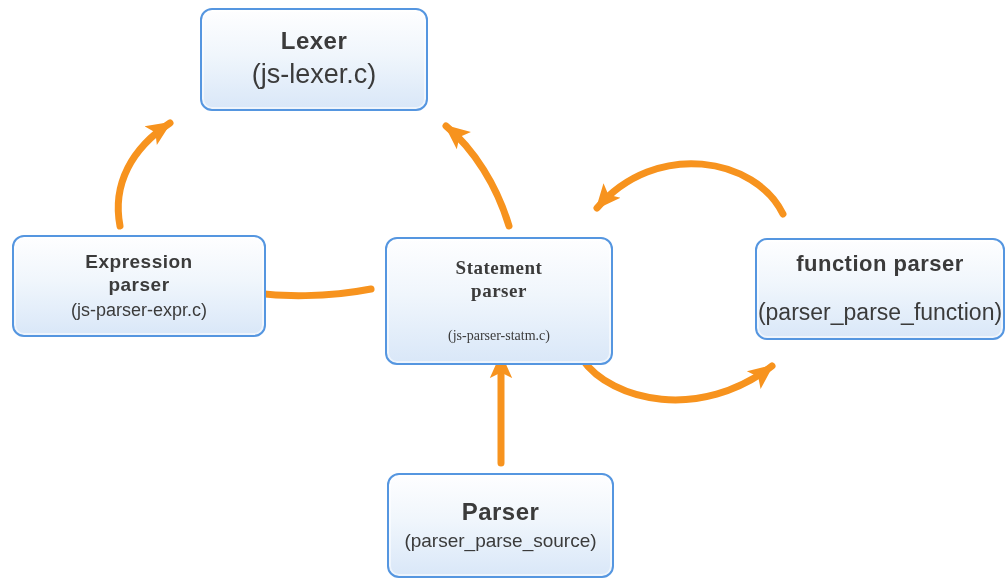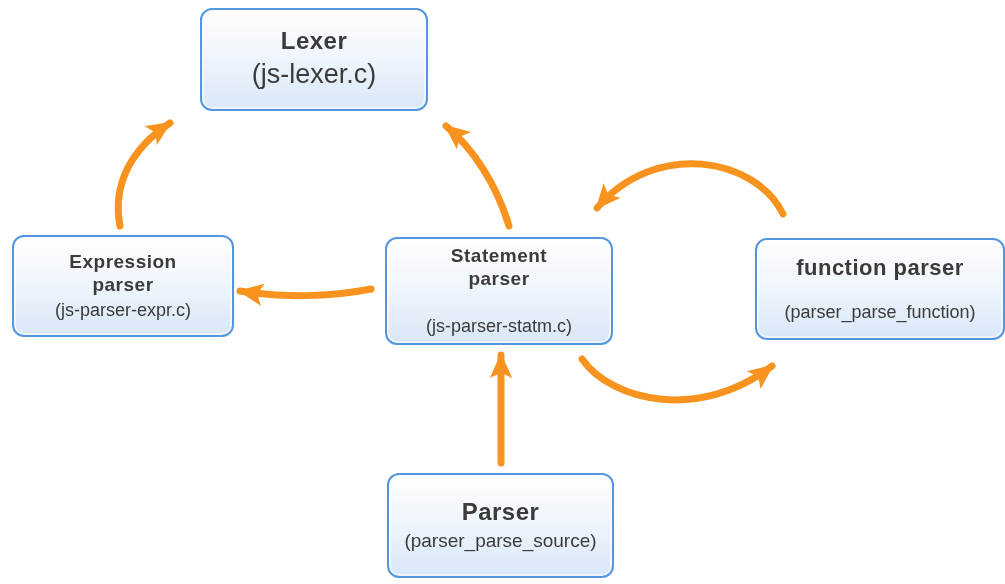--- a/index.html
+++ b/index.html
@@ -36,31 +36,31 @@
     text-align: center;
     color: #3B3B3B;
   }
   .node .title { font-weight: bold; white-space: pre-line; line-height: 1.2; letter-spacing: 0.5px; }
   .node .subtitle { line-height: 1.25; margin-top: 2px; white-space: nowrap; }
 
   .node-lexer      { left: 200px; top: 8px;   width: 228px; height: 103px; }
   .node-lexer .title     { font-size: 24px; }
   .node-lexer .subtitle  { font-size: 27px; }
 
-  .node-expression { left: 12px;  top: 235px; width: 222px; height: 102px; }
+  .node-expression { left: 12px;  top: 235px; width: 254px; height: 102px; }
   .node-expression .title    { font-size: 19px; }
   .node-expression .subtitle { font-size: 18px; }
 
-  .node-statement  { left: 385px; top: 237px; width: 228px; height: 108px; }
+  .node-statement  { left: 385px; top: 237px; width: 228px; height: 128px; font-family: Liberation Serif, serif; }
   .node-statement .title    { font-size: 19px; }
-  .node-statement .subtitle { font-size: 18px; margin-top: 24px; }
+  .node-statement .subtitle { font-size: 14px; margin-top: 24px; }
 
   .node-function   { left: 755px; top: 238px; width: 250px; height: 102px; }
   .node-function .title    { font-size: 22px; }
-  .node-function .subtitle { font-size: 18px; margin-top: 20px; }
+  .node-function .subtitle { font-size: 23px; margin-top: 20px; }
 
   .node-parser     { left: 387px; top: 473px; width: 227px; height: 105px; }
   .node-parser .title    { font-size: 24px; }
   .node-parser .subtitle { font-size: 19px; }
 </style>
 </head>
 <body>
 
 <div class="canvas">
 

